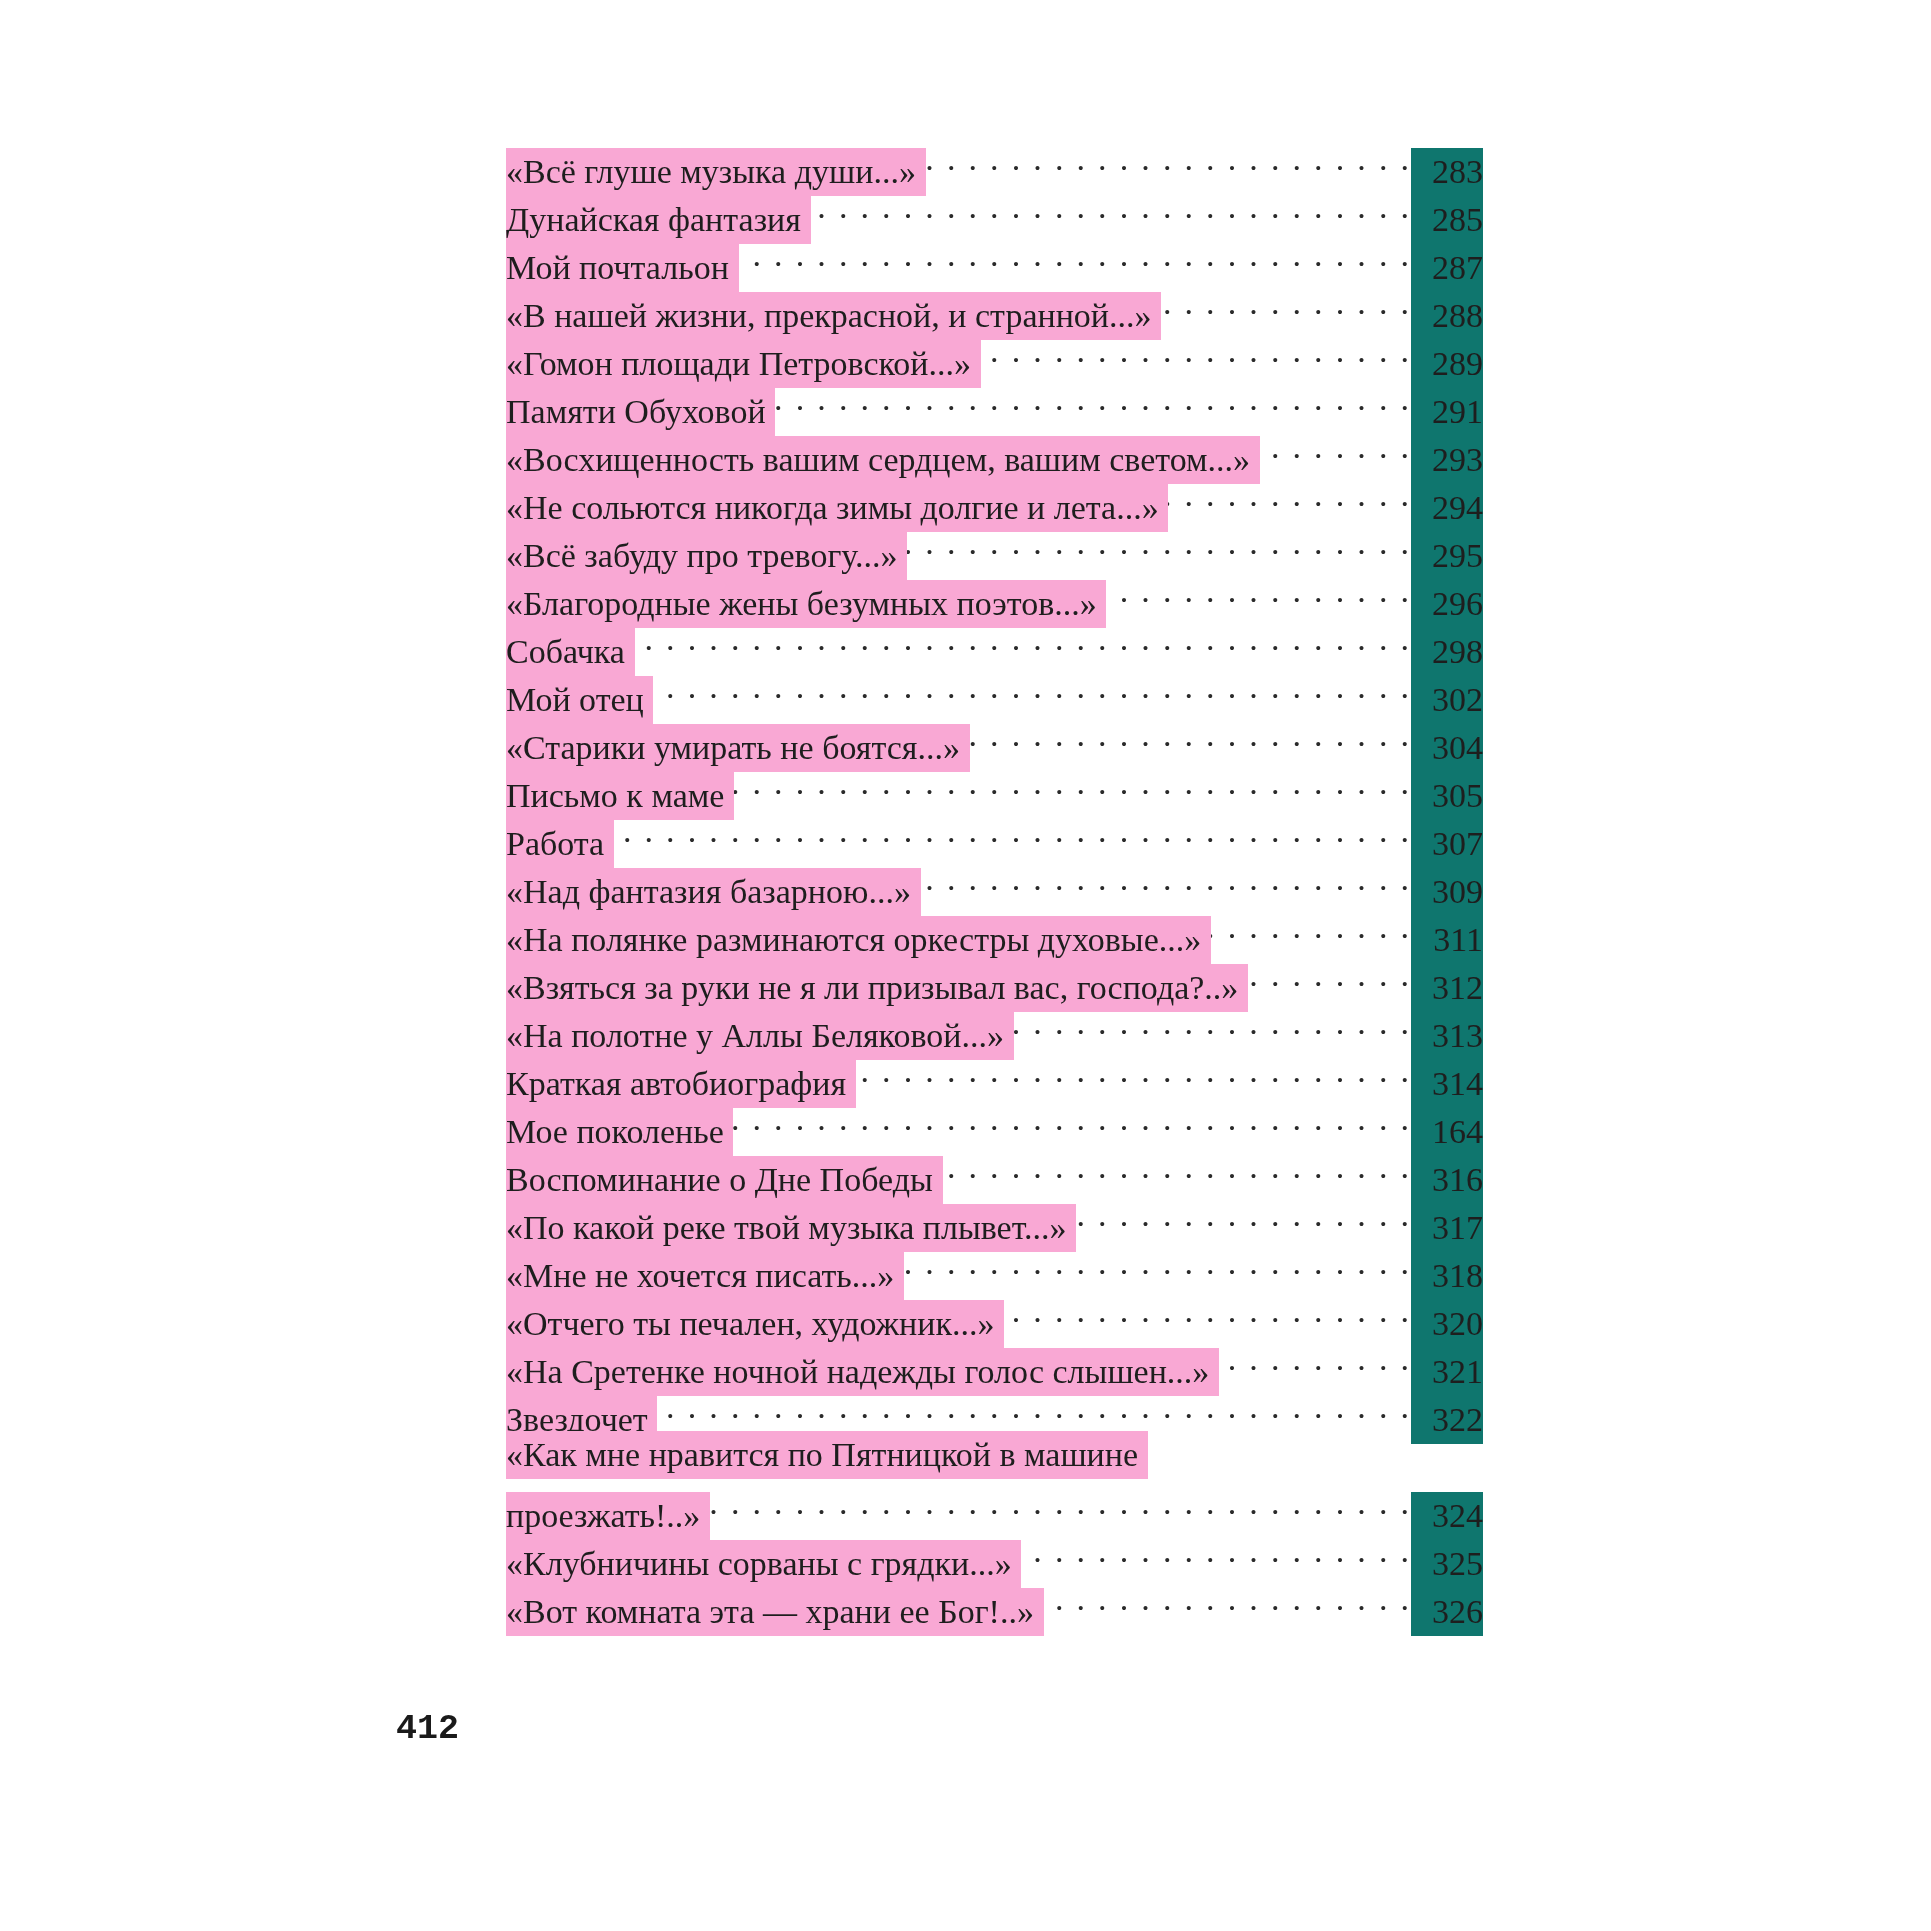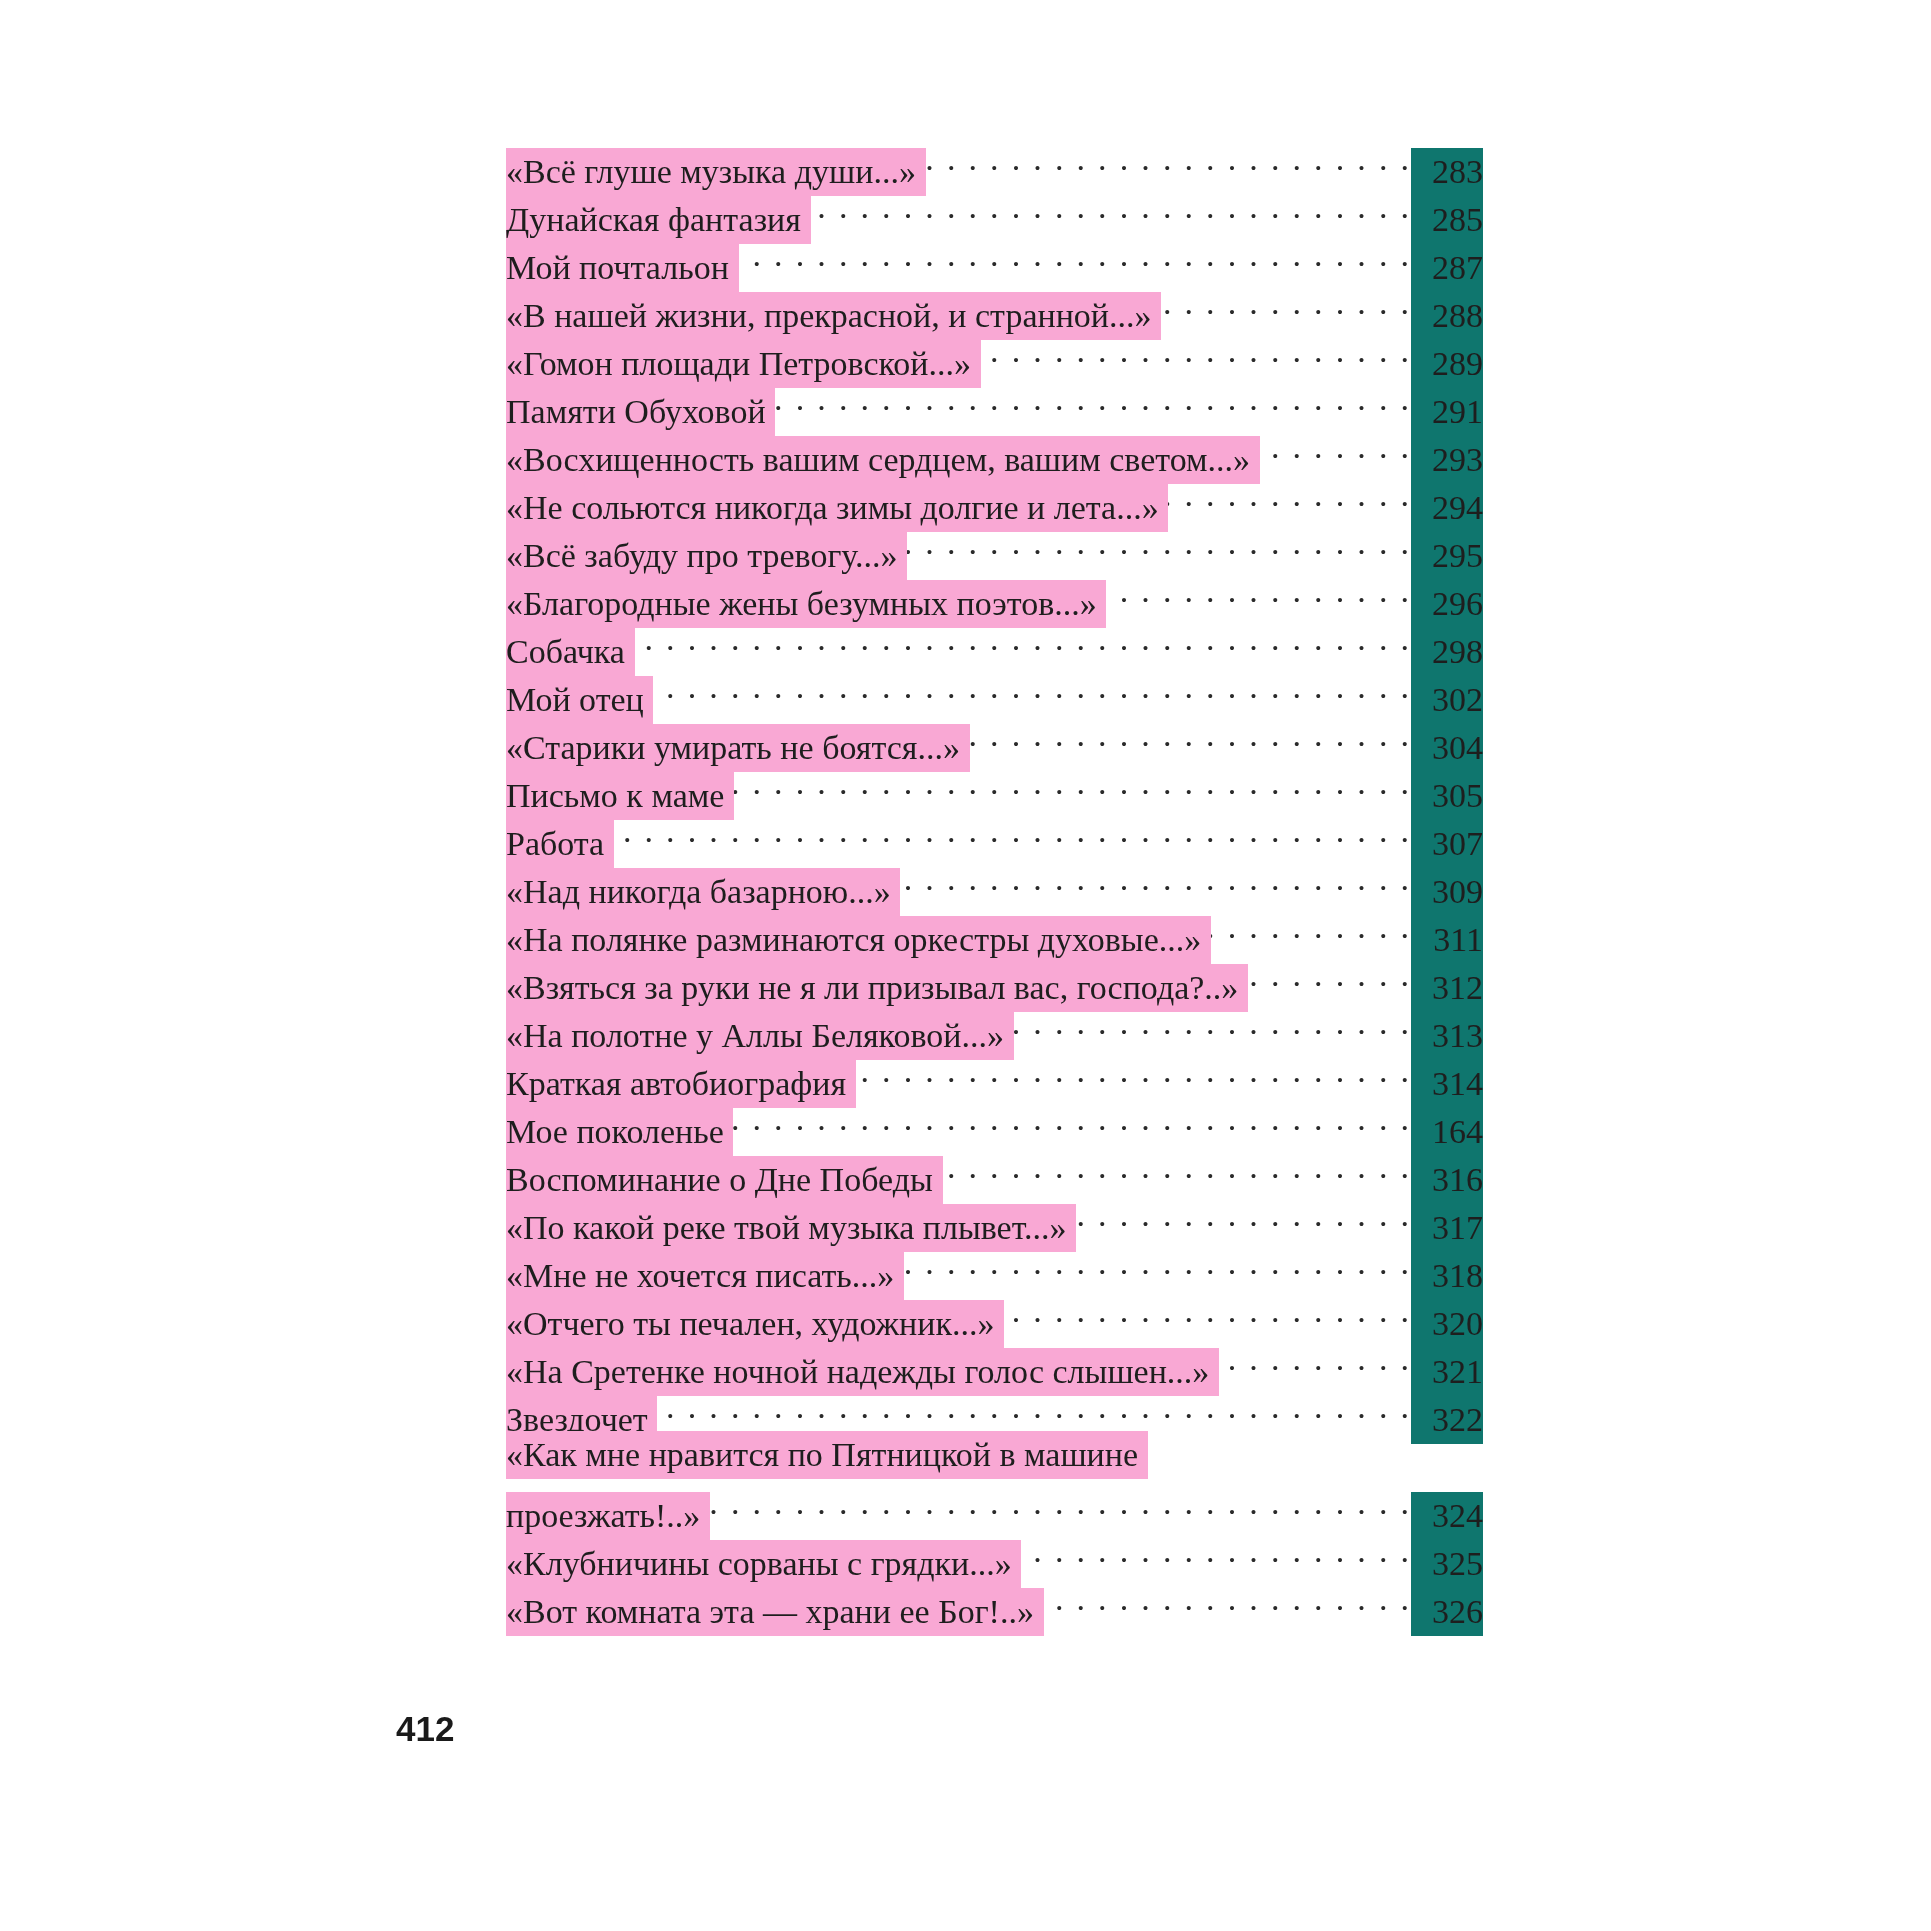--- a/index.html
+++ b/index.html
@@ -59,21 +59,21 @@
       min-width: 62px;
       background: #0f766e;
     }
     .folio {
       position: absolute;
       left: 396px;
       top: 1705px;
       font-size: 35px;
       font-weight: bold;
       line-height: 48px;
-      font-family: Liberation Sans, sans-serif;
+      font-family: Liberation Mono, monospace;
       color: #1a1a1a;
     }
   </style>
 </head>
 <body>
 
 <div class="toc" id="toc">
     <div class="toc-entry">
       <div class="toc-line">
         <span class="toc-title">«Всё глуше музыка души...»</span>
@@ -174,21 +174,21 @@
     </div>
     <div class="toc-entry">
       <div class="toc-line">
         <span class="toc-title">Работа</span>
         <span class="toc-leader"></span>
         <span class="toc-page">307</span>
       </div>
     </div>
     <div class="toc-entry">
       <div class="toc-line">
-        <span class="toc-title">«Над никогда базарною...»</span>
+        <span class="toc-title">«Над фантазия базарною...»</span>
         <span class="toc-leader"></span>
         <span class="toc-page">309</span>
       </div>
     </div>
     <div class="toc-entry">
       <div class="toc-line">
         <span class="toc-title">«На полянке разминаются оркестры духовые...»</span>
         <span class="toc-leader"></span>
         <span class="toc-page">311</span>
       </div>

